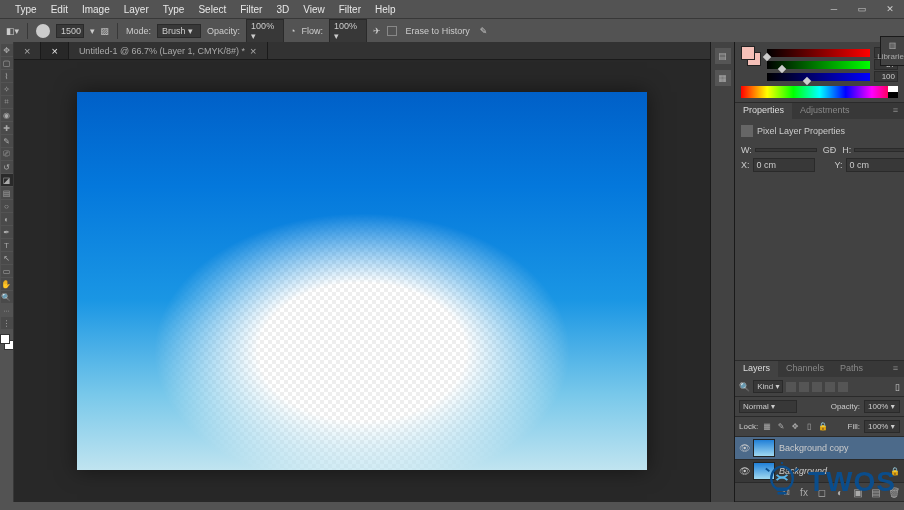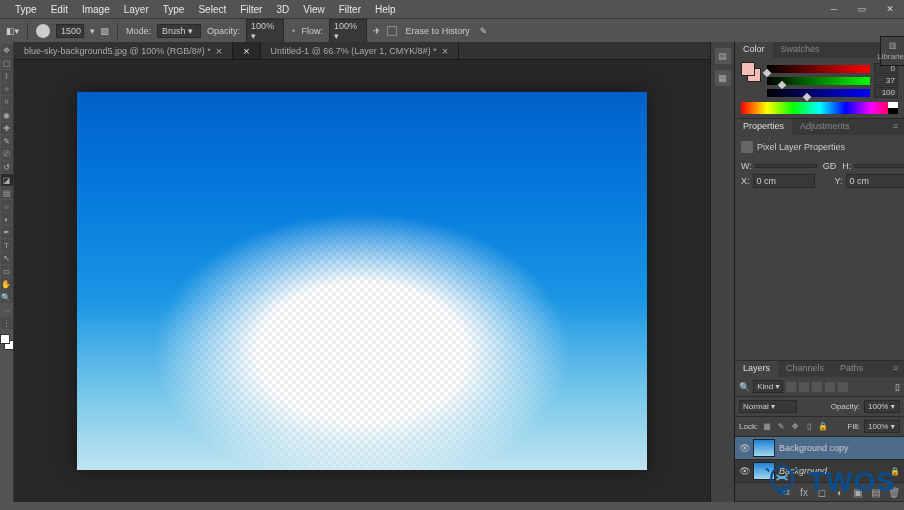--- a/index.html
+++ b/index.html
@@ -149,21 +149,20 @@
     <div class="tool">⋮</div>
     <div class="swatch-pair">
       <div class="sw-bg"></div>
       <div class="sw-fg"></div>
     </div>
   </div>
 
   <div class="doc-area">
     <div class="tabs">
       <div class="tab">
-          <span>blue-sky-background5.jpg @ 100% (RGB/8#) *</span>
           <span class="tab-close">×</span>
         </div>
       <div class="tab active">
           <span class="tab-close">×</span>
         </div>
       <div class="tab">
           <span>Untitled-1 @ 66.7% (Layer 1, CMYK/8#) *</span>
           <span class="tab-close">×</span>
         </div>
     </div>
@@ -176,25 +175,20 @@
   </div>
 
   <div class="collapsed-panels">
     <div class="cp-icon">▤</div>
     <div class="cp-icon">▦</div>
   </div>
 
   <div class="right-panels">
 
     <div class="panel color-panel">
-      <div class="panel-tabs">
-        <div class="ptab active">Color</div>
-        <div class="ptab">Swatches</div>
-        <div class="panel-menu">≡</div>
-      </div>
       <div class="body">
         <div style="display:flex;gap:6px;">
           <div class="color-swatches">
             <div class="cs-bg"></div>
             <div class="cs-fg"></div>
           </div>
           <div style="flex:1;">
             <div class="slider-row">
               <div class="slider-track" style="background:linear-gradient(to right,#000,#f00);">
                   <div class="tri" style="left:0%"></div>

